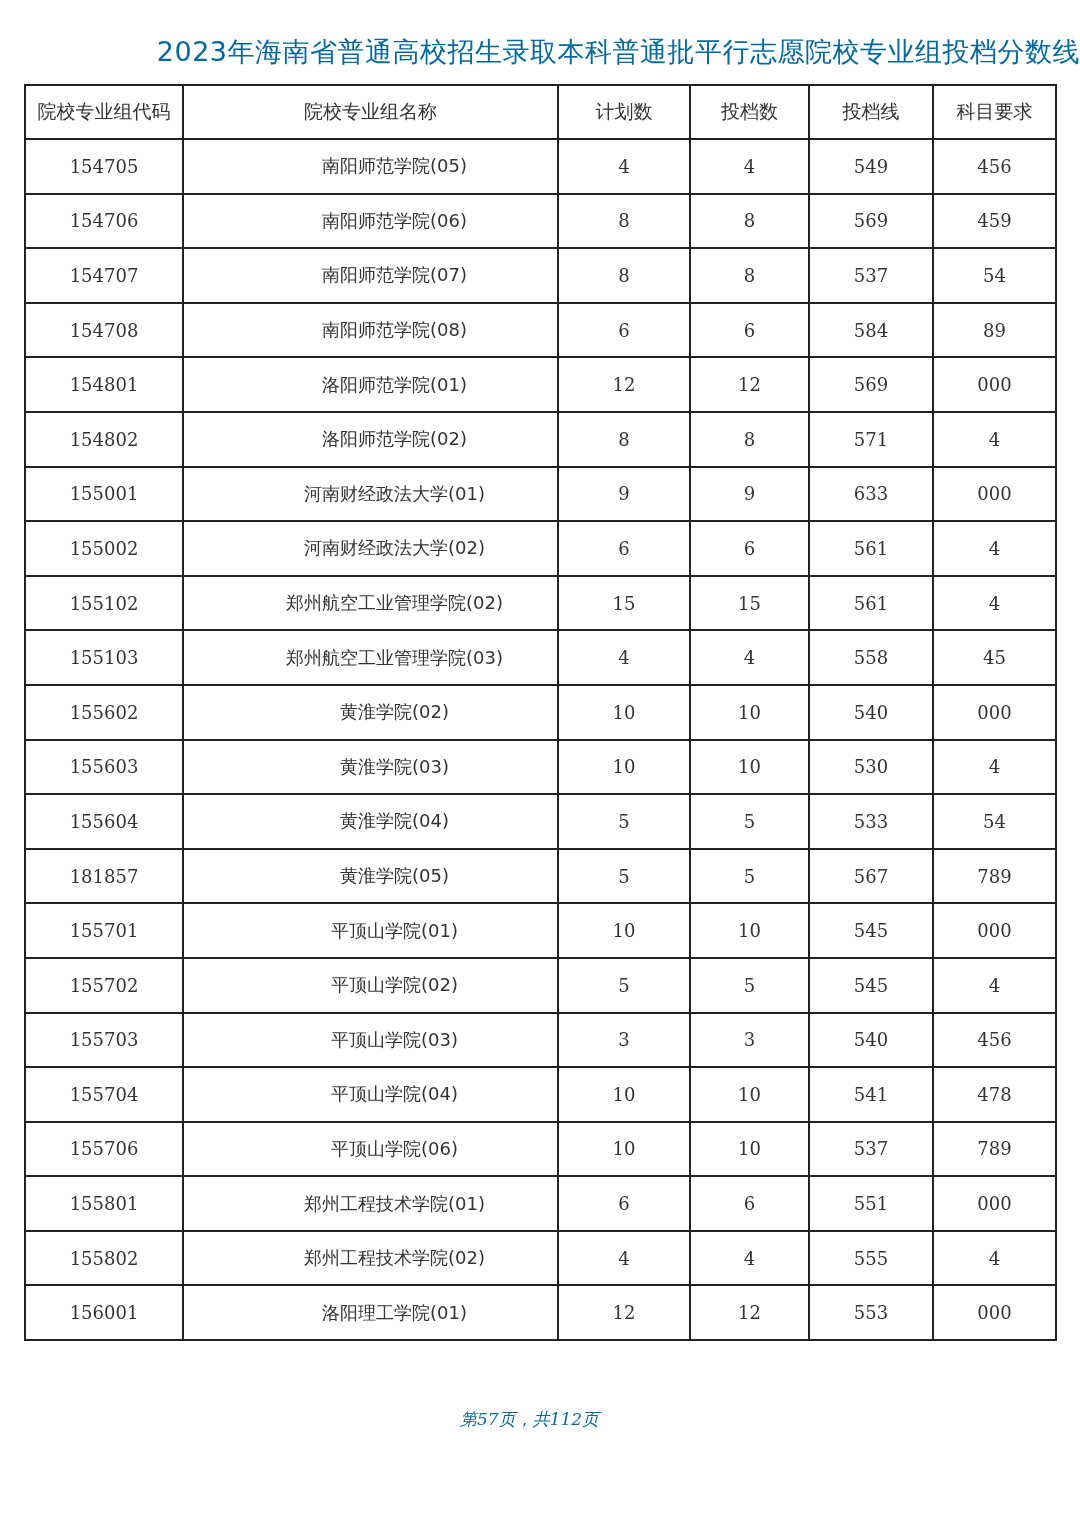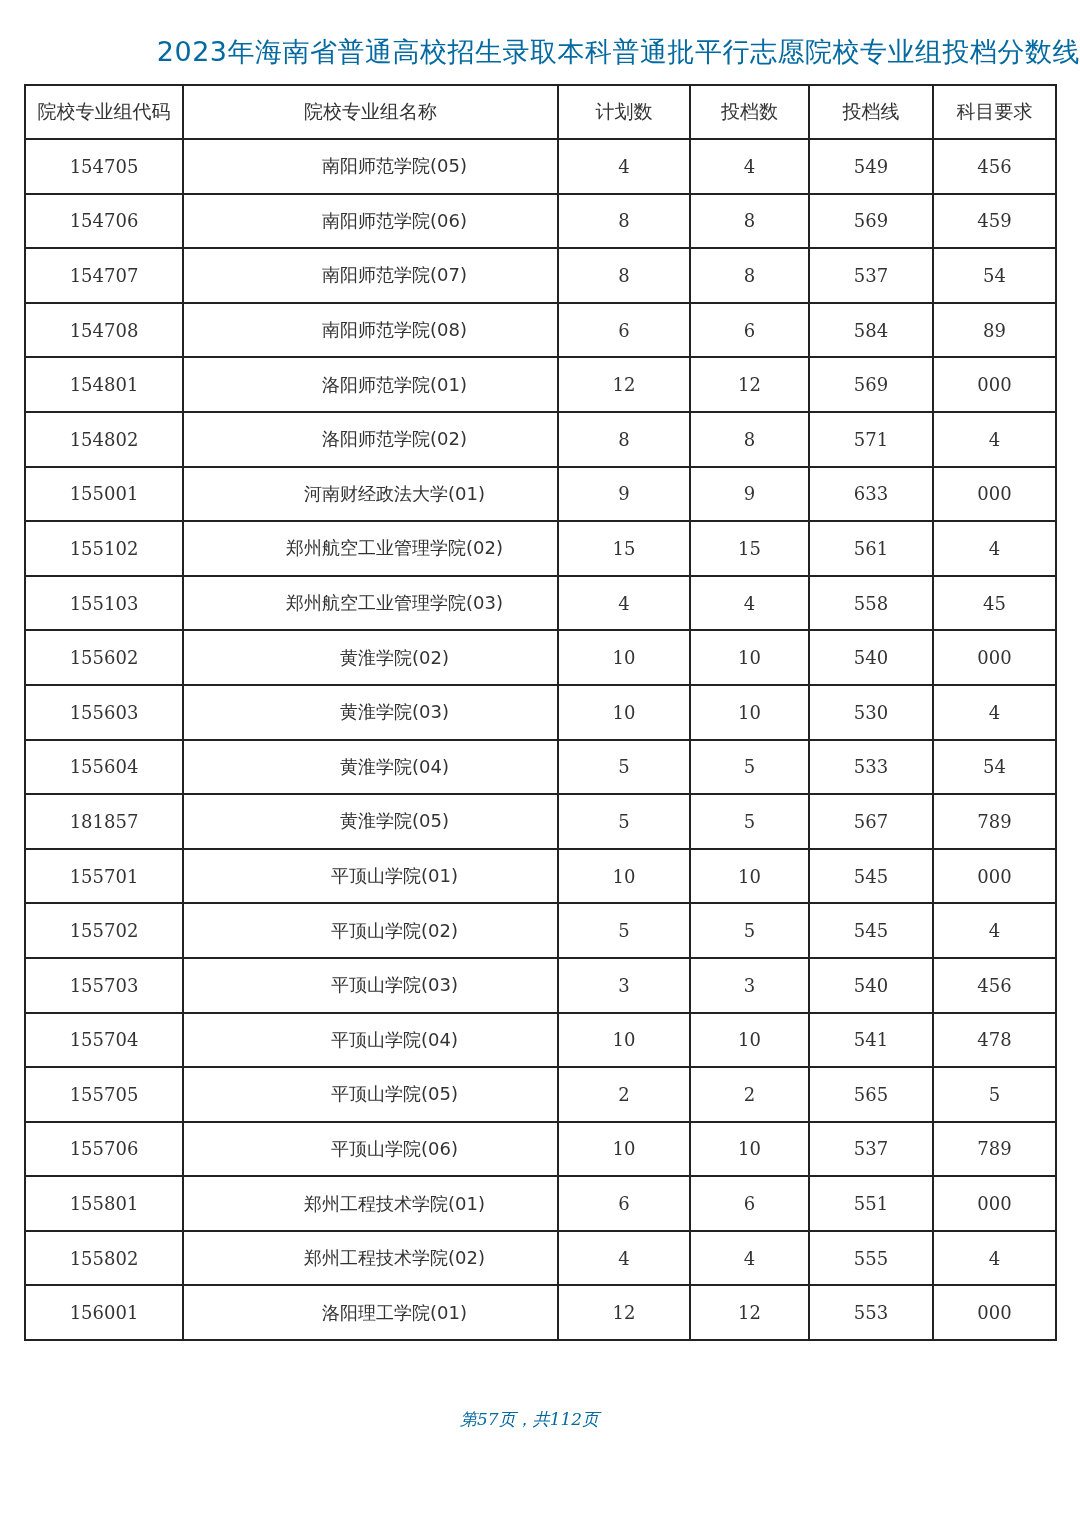--- a/index.html
+++ b/index.html
@@ -88,20 +88,28 @@
       </tr>
       <tr>
         <td>155001</td>
         <td class="name">河南财经政法大学(01)</td>
         <td>9</td>
         <td>9</td>
         <td>633</td>
         <td>000</td>
       </tr>
       <tr>
+        <td>155002</td>
+        <td class="name">河南财经政法大学(02)</td>
+        <td>6</td>
+        <td>6</td>
+        <td>561</td>
+        <td>4</td>
+      </tr>
+      <tr>
         <td>155102</td>
         <td class="name">郑州航空工业管理学院(02)</td>
         <td>15</td>
         <td>15</td>
         <td>561</td>
         <td>4</td>
       </tr>
       <tr>
         <td>155103</td>
         <td class="name">郑州航空工业管理学院(03)</td>
@@ -168,28 +176,20 @@
       </tr>
       <tr>
         <td>155704</td>
         <td class="name">平顶山学院(04)</td>
         <td>10</td>
         <td>10</td>
         <td>541</td>
         <td>478</td>
       </tr>
       <tr>
-        <td>155705</td>
-        <td class="name">平顶山学院(05)</td>
-        <td>2</td>
-        <td>2</td>
-        <td>565</td>
-        <td>5</td>
-      </tr>
-      <tr>
         <td>155706</td>
         <td class="name">平顶山学院(06)</td>
         <td>10</td>
         <td>10</td>
         <td>537</td>
         <td>789</td>
       </tr>
       <tr>
         <td>155801</td>
         <td class="name">郑州工程技术学院(01)</td>

